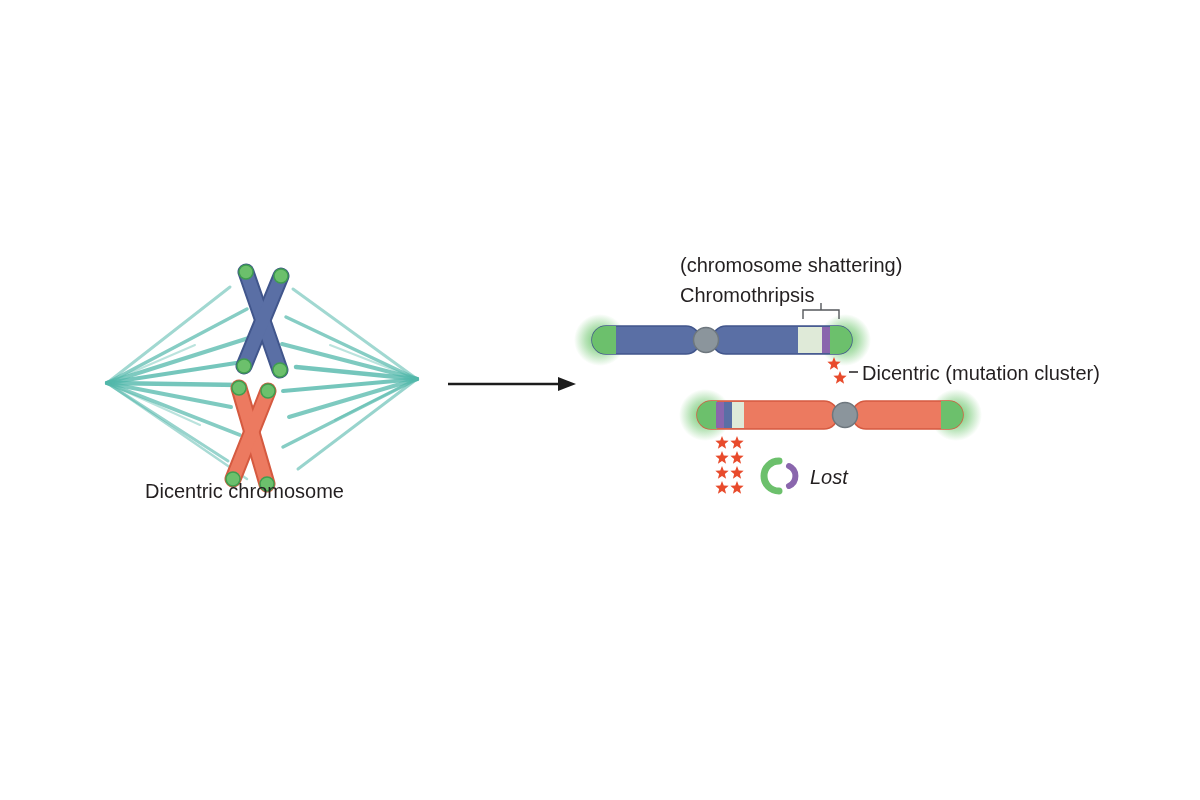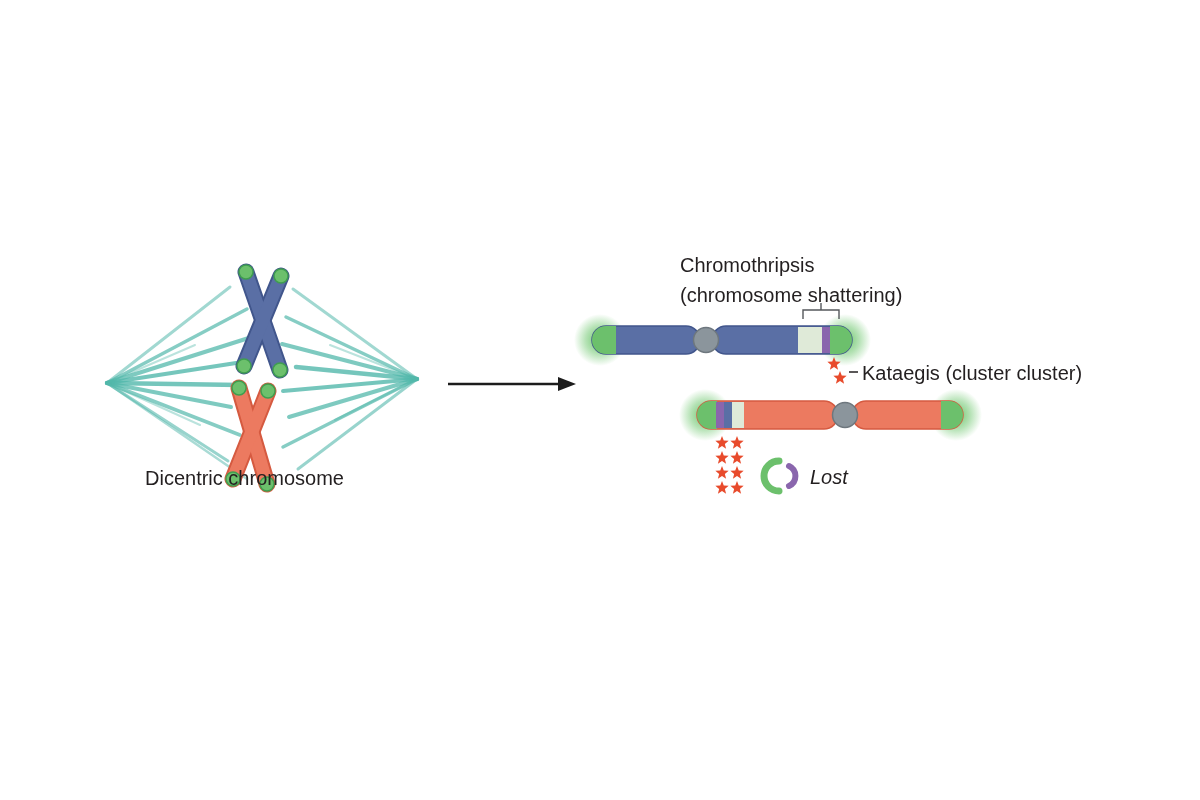--- a/index.html
+++ b/index.html
@@ -145,20 +145,20 @@
       <use href="#star-shape" class="fl-star" transform="translate(737,488)"></use>
     </g>
 
     <g>
       <path class="lost-green" d="M 779,461 A 15,15 0 0 0 779,491"></path>
       <path class="lost-purple" d="M 789,466 A 11,11 0 0 1 789,486"></path>
     </g>
   </svg>
 
   <div class="label" style="left:680px;top:250px;">
+    <div>(chromosome shattering)</div>
     <div>Chromothripsis</div>
-    <div>(chromosome shattering)</div>
   </div>
-  <div class="label" style="left:862px;top:358px;">Kataegis (cluster cluster)</div>
+  <div class="label" style="left:862px;top:358px;">Dicentric (mutation cluster)</div>
   <div class="label" style="left:810px;top:462px;font-style:italic;">Lost</div>
-  <div class="label" style="left:145px;top:463px;">Dicentric chromosome</div>
+  <div class="label" style="left:145px;top:476px;">Dicentric chromosome</div>
 
 </div>
 
 </body></html>

